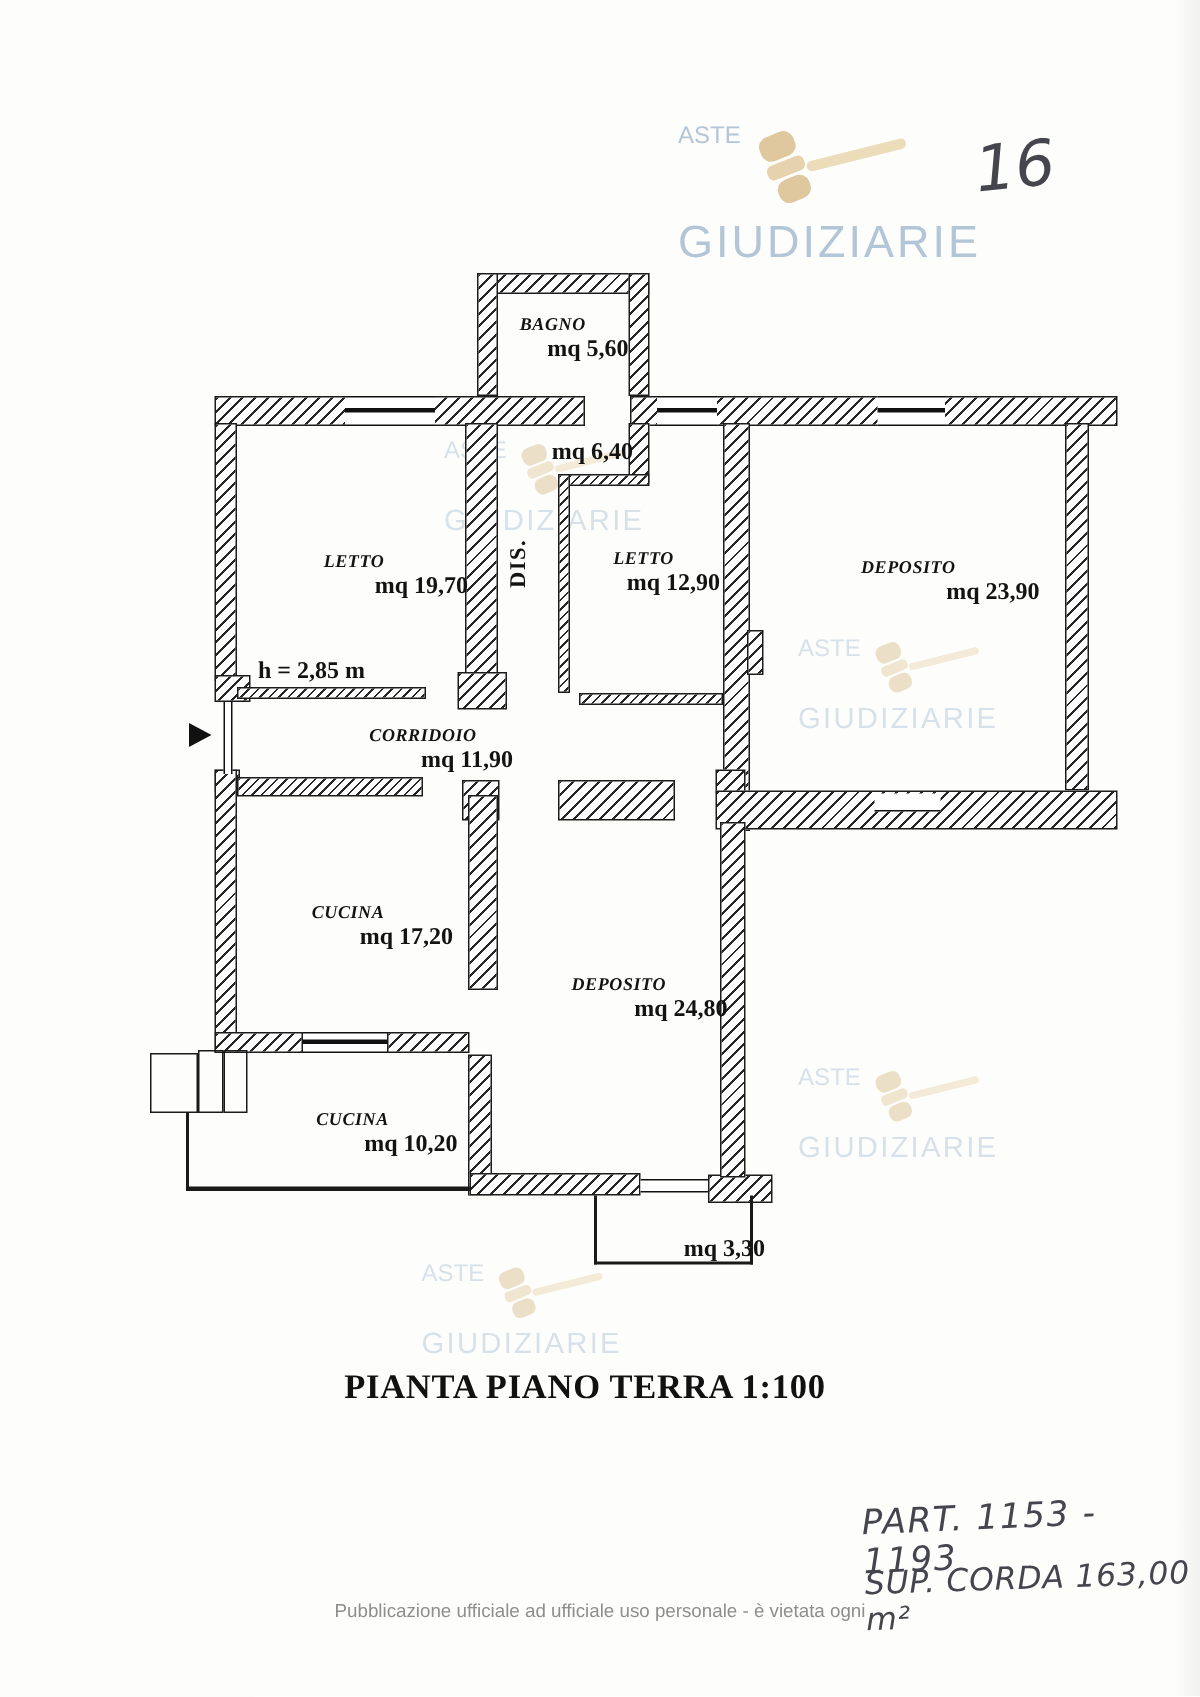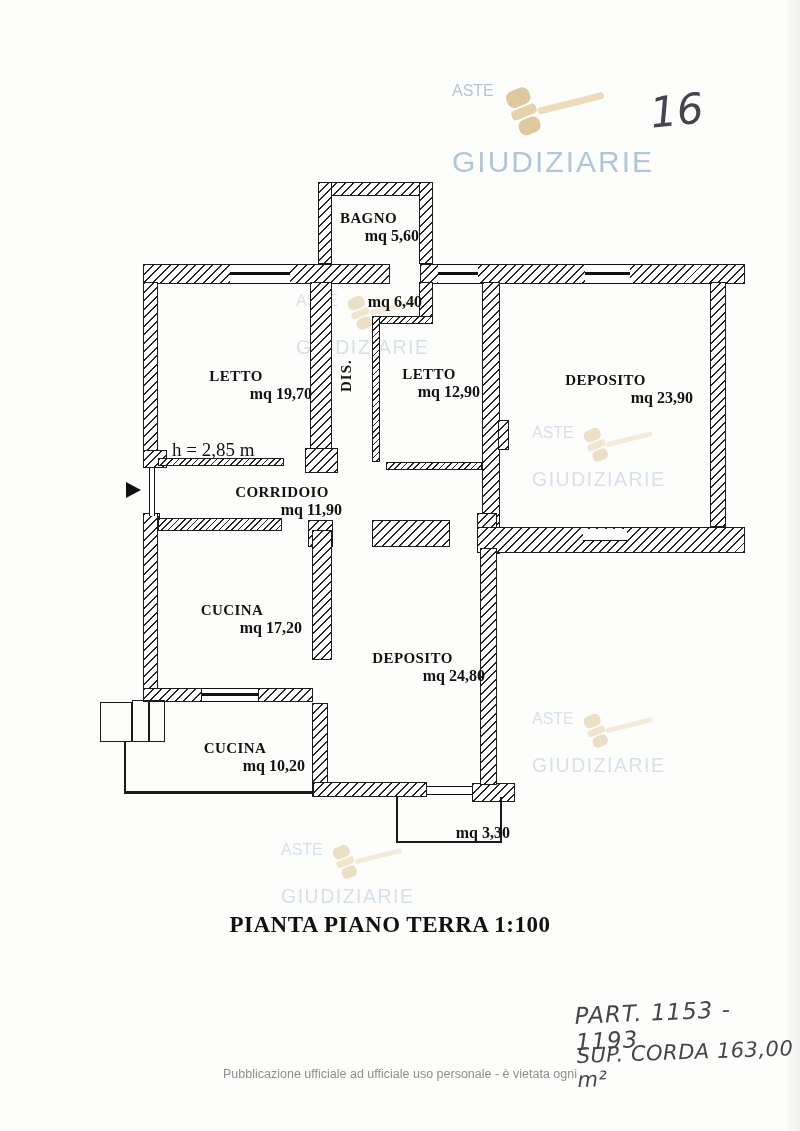--- a/index.html
+++ b/index.html
@@ -13,23 +13,23 @@
   .tw{position:absolute;box-sizing:border-box;border:1px solid #1c1c1c;
      background:repeating-linear-gradient(135deg,#262626 0 1.2px,rgba(255,255,255,0) 1.2px 4.5px),#fff;z-index:2;}
   .win{position:absolute;box-sizing:border-box;background:#fff;
      border-top:1.5px solid #111;border-bottom:1.5px solid #111;z-index:3;}
   .win::after{content:'';position:absolute;left:0;right:0;top:50%;height:3px;margin-top:-2px;background:#111;}
   .doorline{position:absolute;box-sizing:border-box;background:#fff;z-index:3;}
   .thinbox{position:absolute;box-sizing:border-box;border:1.5px solid #1a1a1a;background:transparent;z-index:2;}
   .blackline{position:absolute;background:#1a1a1a;z-index:2;}
   
   .lbl{position:absolute;z-index:4;text-align:center;color:#131313;font-weight:bold;line-height:1.15;}
-  .lbl .nm{display:block;font-size:15px;letter-spacing:0.4px;}
+  .lbl .nm{display:block;font-size:12px;letter-spacing:0.4px;font-style:italic;}
   .lbl .ar{display:block;font-size:16px;text-align:right;}
-  .hnote{position:absolute;z-index:4;color:#131313;font-weight:normal;font-size:19px;}
+  .hnote{position:absolute;z-index:4;color:#131313;font-weight:bold;font-size:16px;}
   .dis{position:absolute;z-index:4;color:#131313;font-weight:bold;font-size:15px;
        transform:rotate(-90deg);transform-origin:0 0;letter-spacing:1px;}
   .title{position:absolute;z-index:4;left:100px;width:580px;top:912px;text-align:center;
        font-size:23px;font-weight:bold;color:#111;letter-spacing:0.5px;}
   
   .wm{position:absolute;z-index:1;font-family:"Liberation Sans",sans-serif;color:#b9cbdb;}
   .wm .row{display:flex;align-items:flex-start;}
   .wm .giud{display:block;font-size:19.5px;letter-spacing:1.5px;margin-top:2px;line-height:1;}
   .wm.top{color:#b2c6d7;}
   .wm.top .giud{font-size:30px;letter-spacing:2px;margin-top:3px;}

